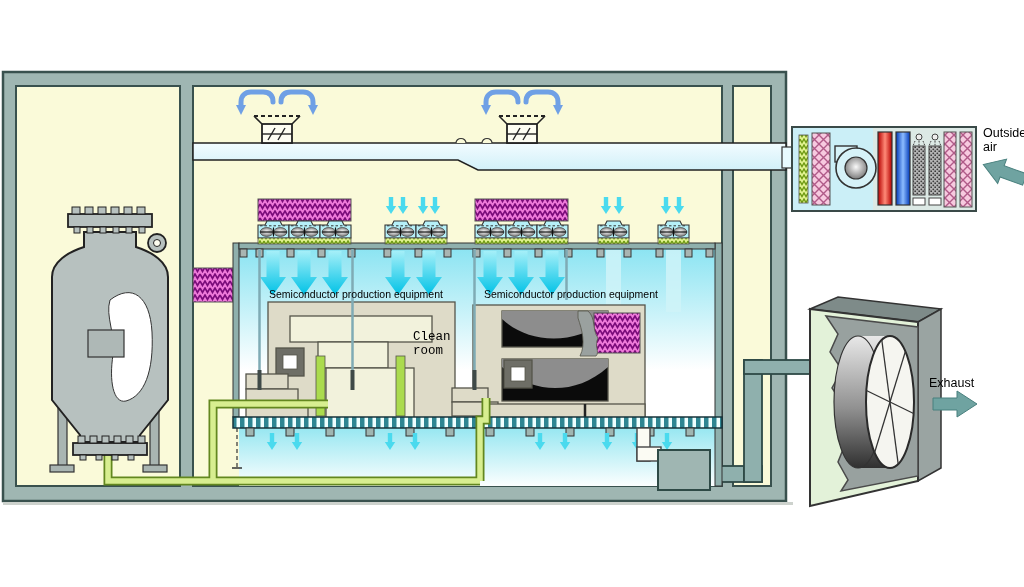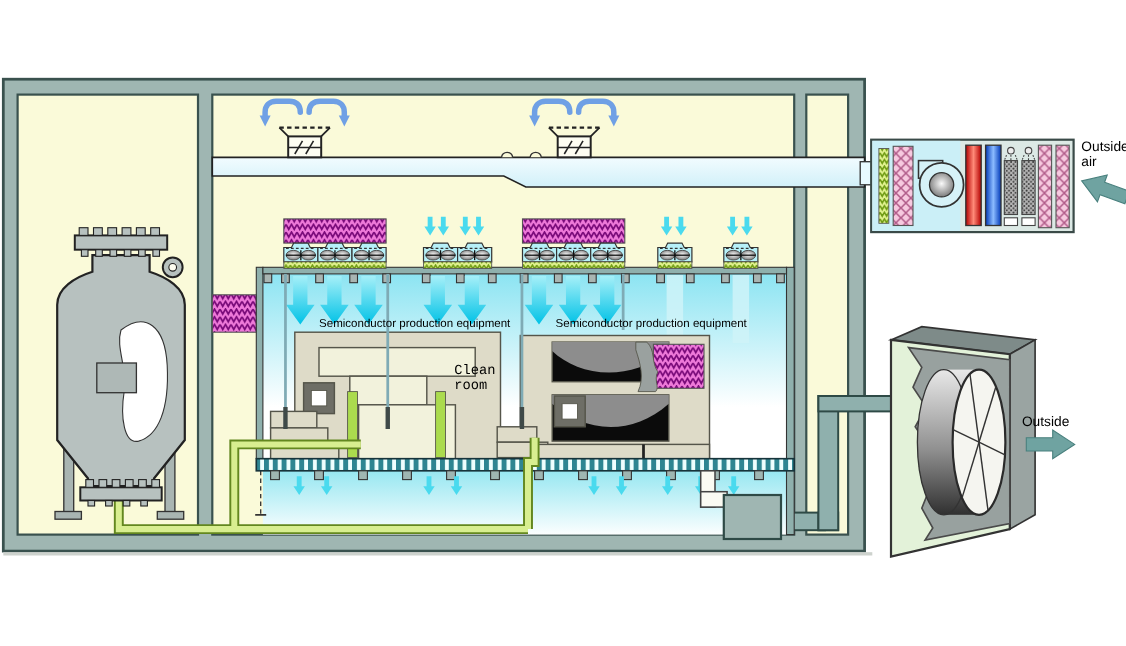--- a/index.html
+++ b/index.html
@@ -1,20 +1,20 @@
 <!DOCTYPE html>
 <html><head>
 <meta charset="utf-8">
 <style>
   html,body{margin:0;padding:0;background:#fff;}
   .scene{position:relative;width:1024px;height:587px;background:#ffffff;overflow:hidden;
          font-family:"Liberation Sans",sans-serif;}
   .layer{position:absolute;left:0;top:0;}
   .lbl{position:absolute;color:#000;line-height:1.15;}
-  .lbl.small{font-size:10.5px;white-space:nowrap;margin-left:21px;}
+  .lbl.small{font-size:10.5px;white-space:nowrap;}
   .lbl.med{font-size:12.5px;}
 </style>
 </head>
 <body>
 
 <div class="scene">
 <svg class="layer" width="1024" height="587" viewBox="0 0 1024 587">
 <defs>
   <pattern id="pPurple" width="10" height="7" patternUnits="userSpaceOnUse">
     <rect width="10" height="7" fill="#EE79D9"></rect>
@@ -388,14 +388,14 @@
 </g>
 <g transform="translate(953,404)">
   <path d="M-20,-6 L4,-6 L4,-13 L24,0 L4,13 L4,6 L-20,6 Z" fill="#6FA3A1" stroke="#49807E" stroke-width="1"></path>
 </g>
 </svg>
 
 <div class="lbl small" style="left:269px;top:288px;">Semiconductor production equipment</div>
 <div class="lbl small" style="left:484px;top:288px;">Semiconductor production equipment</div>
 <div class="lbl med" style="left:413px;top:330px;width:46px;font-family:Liberation Mono, monospace;">Clean room</div>
 <div class="lbl med" style="left:983px;top:126px;width:52px;">Outside air</div>
-<div class="lbl med" style="left:929px;top:376px;white-space:nowrap;">Outside</div>
+<div class="lbl med" style="left:929px;top:376px;white-space:nowrap;">Exhaust</div>
 </div>
 
 </body></html>

